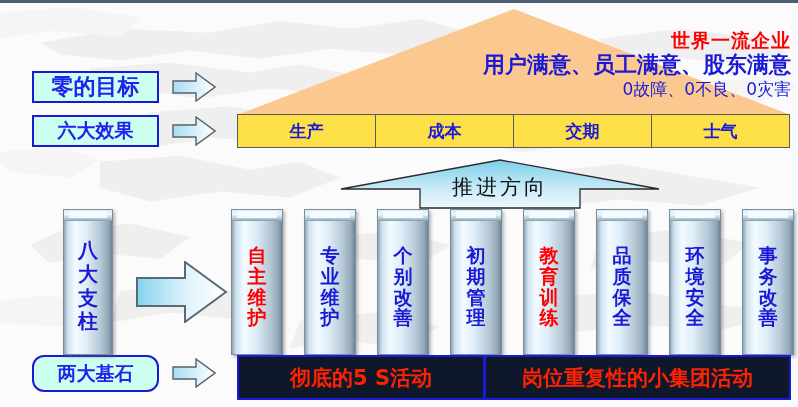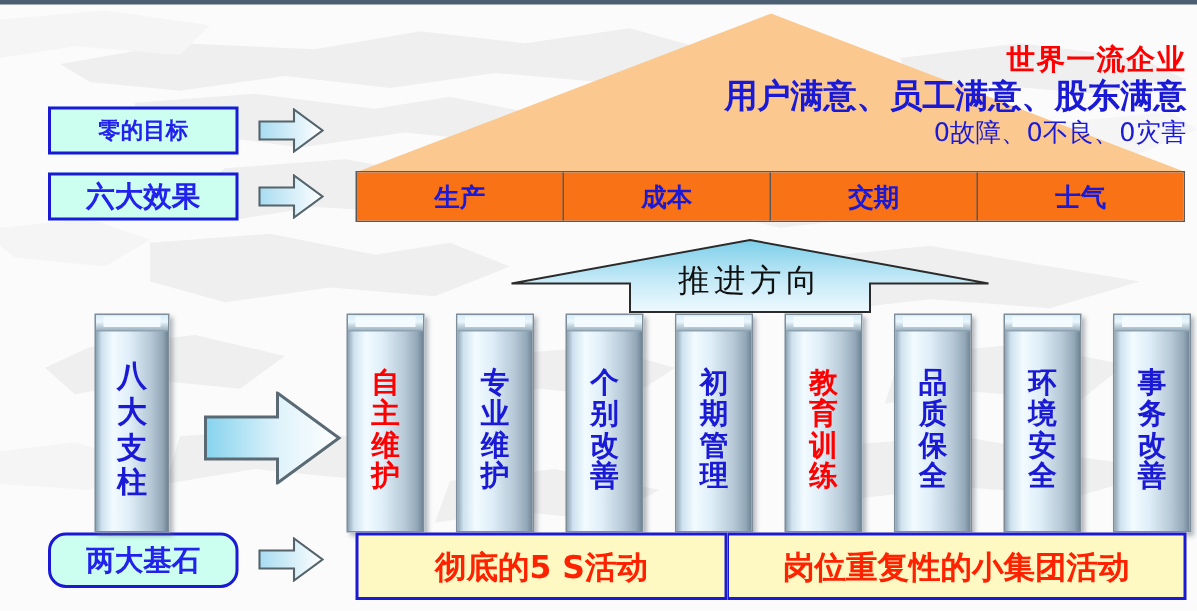--- a/index.html
+++ b/index.html
@@ -84,38 +84,38 @@
   .effect-cell {
     flex: 1 1 0;
     border-right: 1px solid #5a5a5a;
     display: flex;
     align-items: center;
     justify-content: center;
     color: #1a1ad6;
     font-size: 17px;
     font-weight: bold;
     font-family: "DejaVu Sans", sans-serif;
-    background: #f97316;
+    background: #fde047;
   }
   .effect-cell:last-child { border-right: none; }
 
   
   .side-label {
     position: absolute;
     background: #ccfff0;
     border: 2px solid #1a1ad6;
     box-sizing: border-box;
     display: flex;
     align-items: center;
     justify-content: center;
     color: #2222ee;
     font-weight: bold;
     font-family: "DejaVu Sans", sans-serif;
   }
-  #label-zero  { left: 32px;  top: 68px;  width: 127px; height: 32px; font-size: 15px; }
+  #label-zero  { left: 32px;  top: 68px;  width: 127px; height: 32px; font-size: 22px; }
   #label-six   { left: 32px;  top: 112px; width: 127px; height: 32px; font-size: 19px; text-align: right; }
   #label-stone { left: 32px;  top: 352px; width: 127px; height: 37px; font-size: 19px; border-radius: 12px; }
 
   
   .arrow { position: absolute; }
   .arrow svg { display: block; }
   #arrow-zero  { left: 172px; top: 69px; }
   #arrow-six   { left: 172px; top: 113px; }
   #arrow-stone { left: 172px; top: 355px; }
   #arrow-pillars { left: 136px; top: 258px; }
@@ -210,21 +210,21 @@
     top: 0;
     width: 52px;
     height: 146px;
   }
 
   
   .foundation {
     position: absolute;
     top: 352px;
     height: 45px;
-    background: #fef9c3;
+    background: #0f172a;
     border: 2px solid #1a1ad6;
     box-sizing: border-box;
     display: flex;
     align-items: center;
     justify-content: center;
     color: #ff2200;
     font-size: 21px;
     font-weight: bold;
     font-family: "DejaVu Sans", sans-serif;
   }

